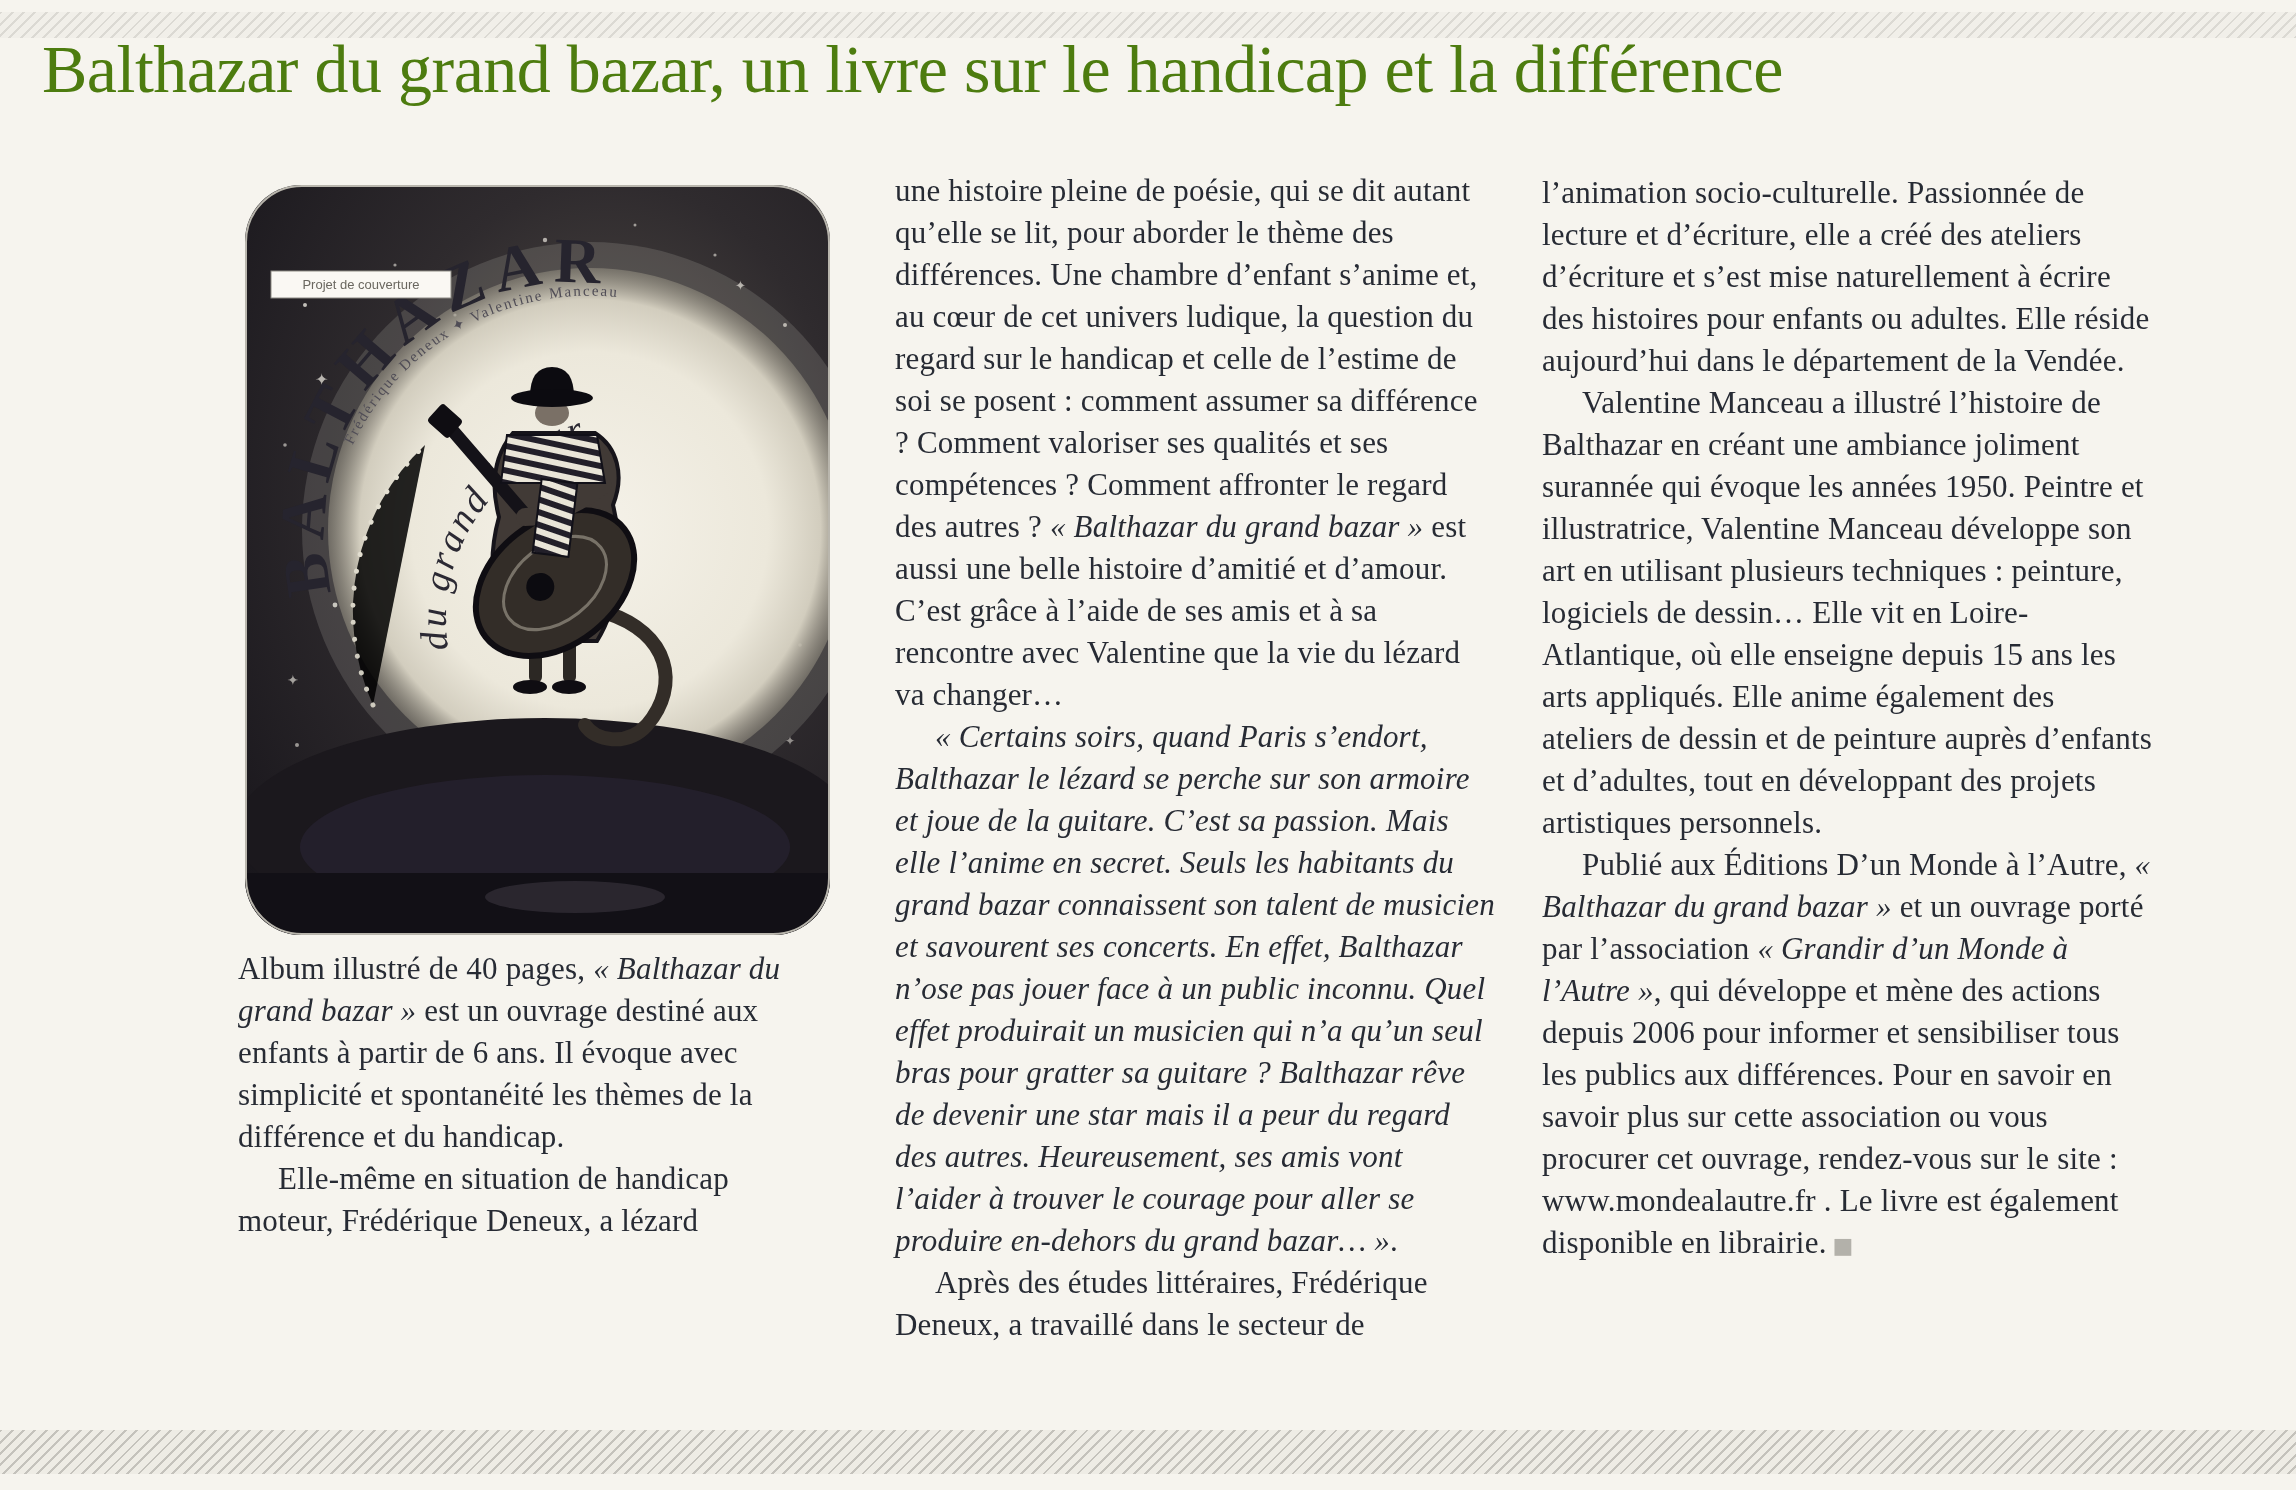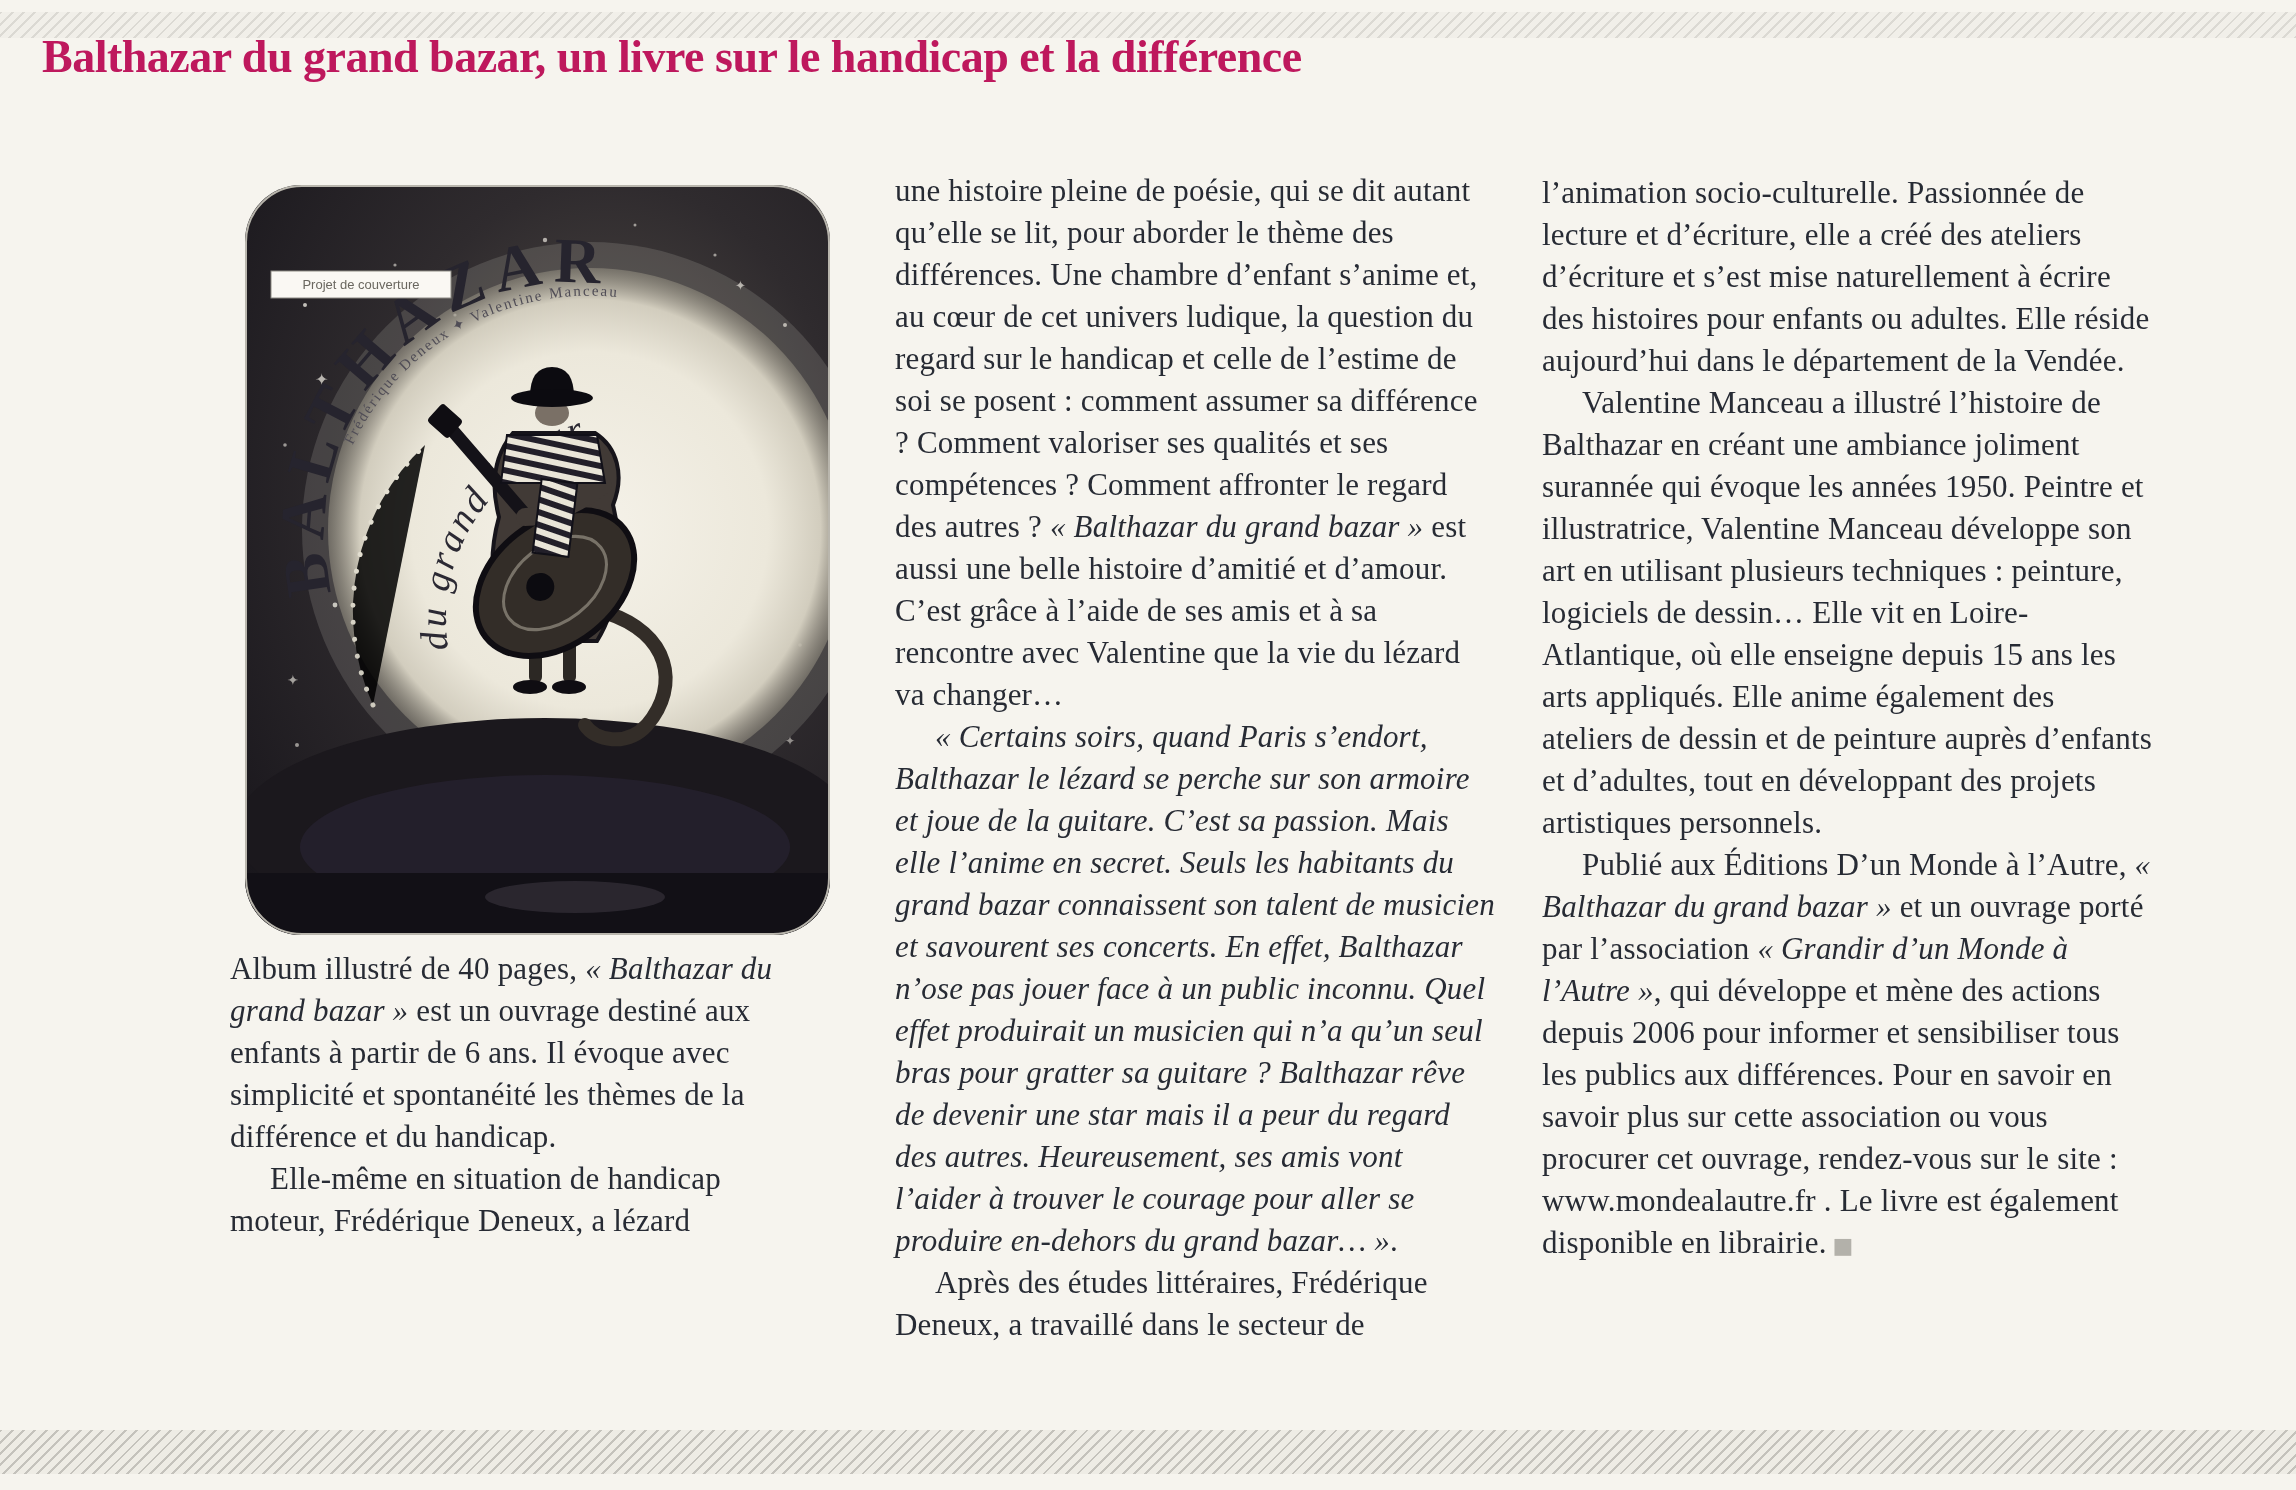--- a/index.html
+++ b/index.html
@@ -13,34 +13,34 @@
   }
   .hatch{
     position:absolute;left:0;width:2296px;
     background-color:#edebe4;
     background-image:repeating-linear-gradient(135deg, rgba(148,146,140,.55) 0 2px, rgba(0,0,0,0) 2px 8px);
   }
   .hatch-top{top:12px;height:26px;opacity:.45;}
   .hatch-bottom{top:1430px;height:44px;opacity:.85;}
   .headline{
     position:absolute;left:42px;top:30px;margin:0;
-    font-size:46px;font-weight:700;letter-spacing:-0.5px;
-    color:#be185d;white-space:nowrap;
+    font-size:68px;font-weight:400;letter-spacing:-0.5px;
+    color:#4d7c0f;white-space:nowrap;
   }
   .cover{
     position:absolute;left:245px;top:185px;width:585px;height:750px;
   }
   .col{
     position:absolute;
     font-size:31px;line-height:42px;color:#272b34;
     letter-spacing:.2px;text-align:left;
   }
   .col p{margin:0;}
   .col p.indent{text-indent:40px;}
-  .col-left{left:230px;top:948px;width:585px;}
+  .col-left{left:238px;top:948px;width:585px;}
   .col-middle{left:895px;top:170px;width:600px;}
   .col-right{left:1542px;top:172px;width:610px;}
   em{}
   .endmark{
     color:#b3b1aa;font-size:22px;line-height:0;margin-left:6px;
     font-family:"DejaVu Sans", sans-serif;
   }
   .cov-authors{font-family:"Liberation Serif",serif;font-size:15px;letter-spacing:2px;fill:#504d56;}
   .cov-title{font-family:"Liberation Serif",serif;font-size:64px;font-weight:800;letter-spacing:10px;fill:#26242e;}
   .cov-sub{font-family:"Liberation Serif",serif;font-size:38px;font-style:italic;letter-spacing:3px;fill:#2b2933;}

